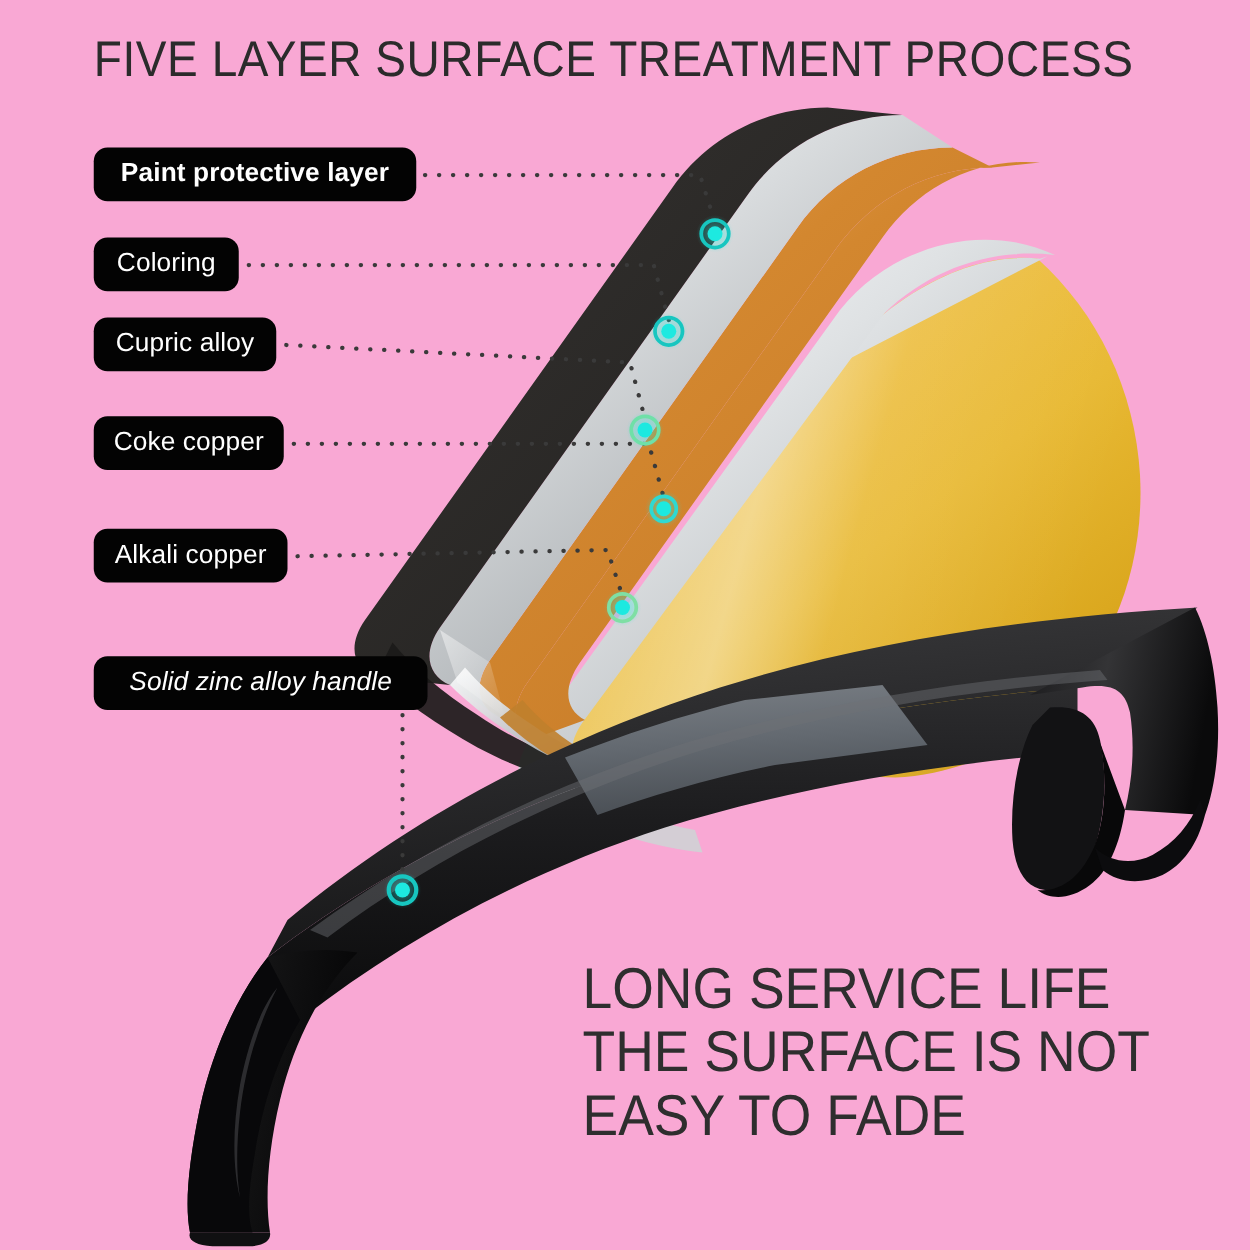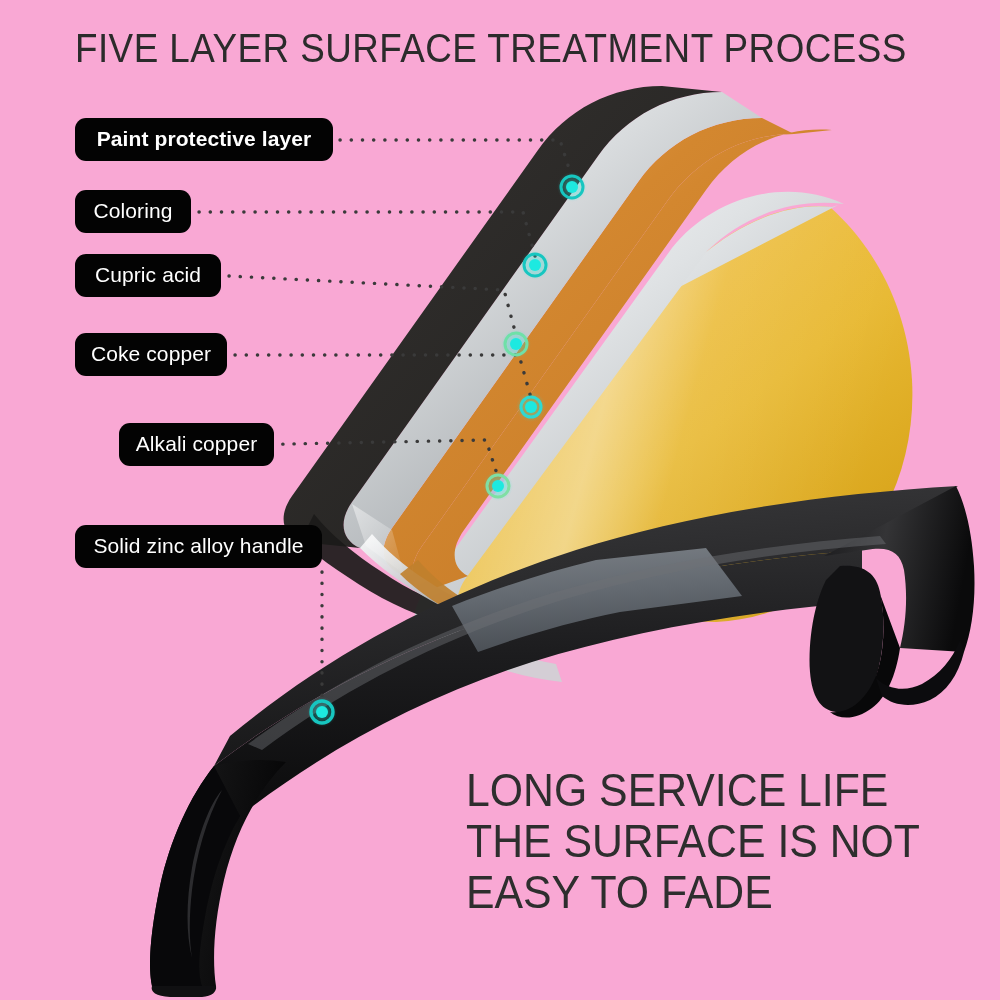--- a/index.html
+++ b/index.html
@@ -460,32 +460,32 @@
 
   <div class="pill" style="left:75px; top:118px; width:258px;font-weight:bold;">
     <span>Paint protective layer</span>
   </div>
 
   <div class="pill" style="left:75px; top:190px; width:116px;">
     <span>Coloring</span>
   </div>
 
   <div class="pill" style="left:75px; top:254px; width:146px;">
-    <span>Cupric acid</span>
+    <span>Cupric alloy</span>
   </div>
 
   <div class="pill" style="left:75px; top:333px; width:152px;">
     <span>Coke copper</span>
   </div>
 
-  <div class="pill" style="left:75px; top:423px; width:155px;margin-left:44px;">
+  <div class="pill" style="left:75px; top:423px; width:155px;">
     <span>Alkali copper</span>
   </div>
 
-  <div class="pill" style="left:75px; top:525px; width:247px;">
+  <div class="pill" style="left:75px; top:525px; width:267px;font-style:italic;">
     <span>Solid zinc alloy handle</span>
   </div>
 
   <div id="tagline">
     <span class="tline">LONG SERVICE LIFE</span>
     <span class="tline">THE SURFACE IS NOT</span>
     <span class="tline">EASY TO FADE</span>
   </div>
 
 </div>

